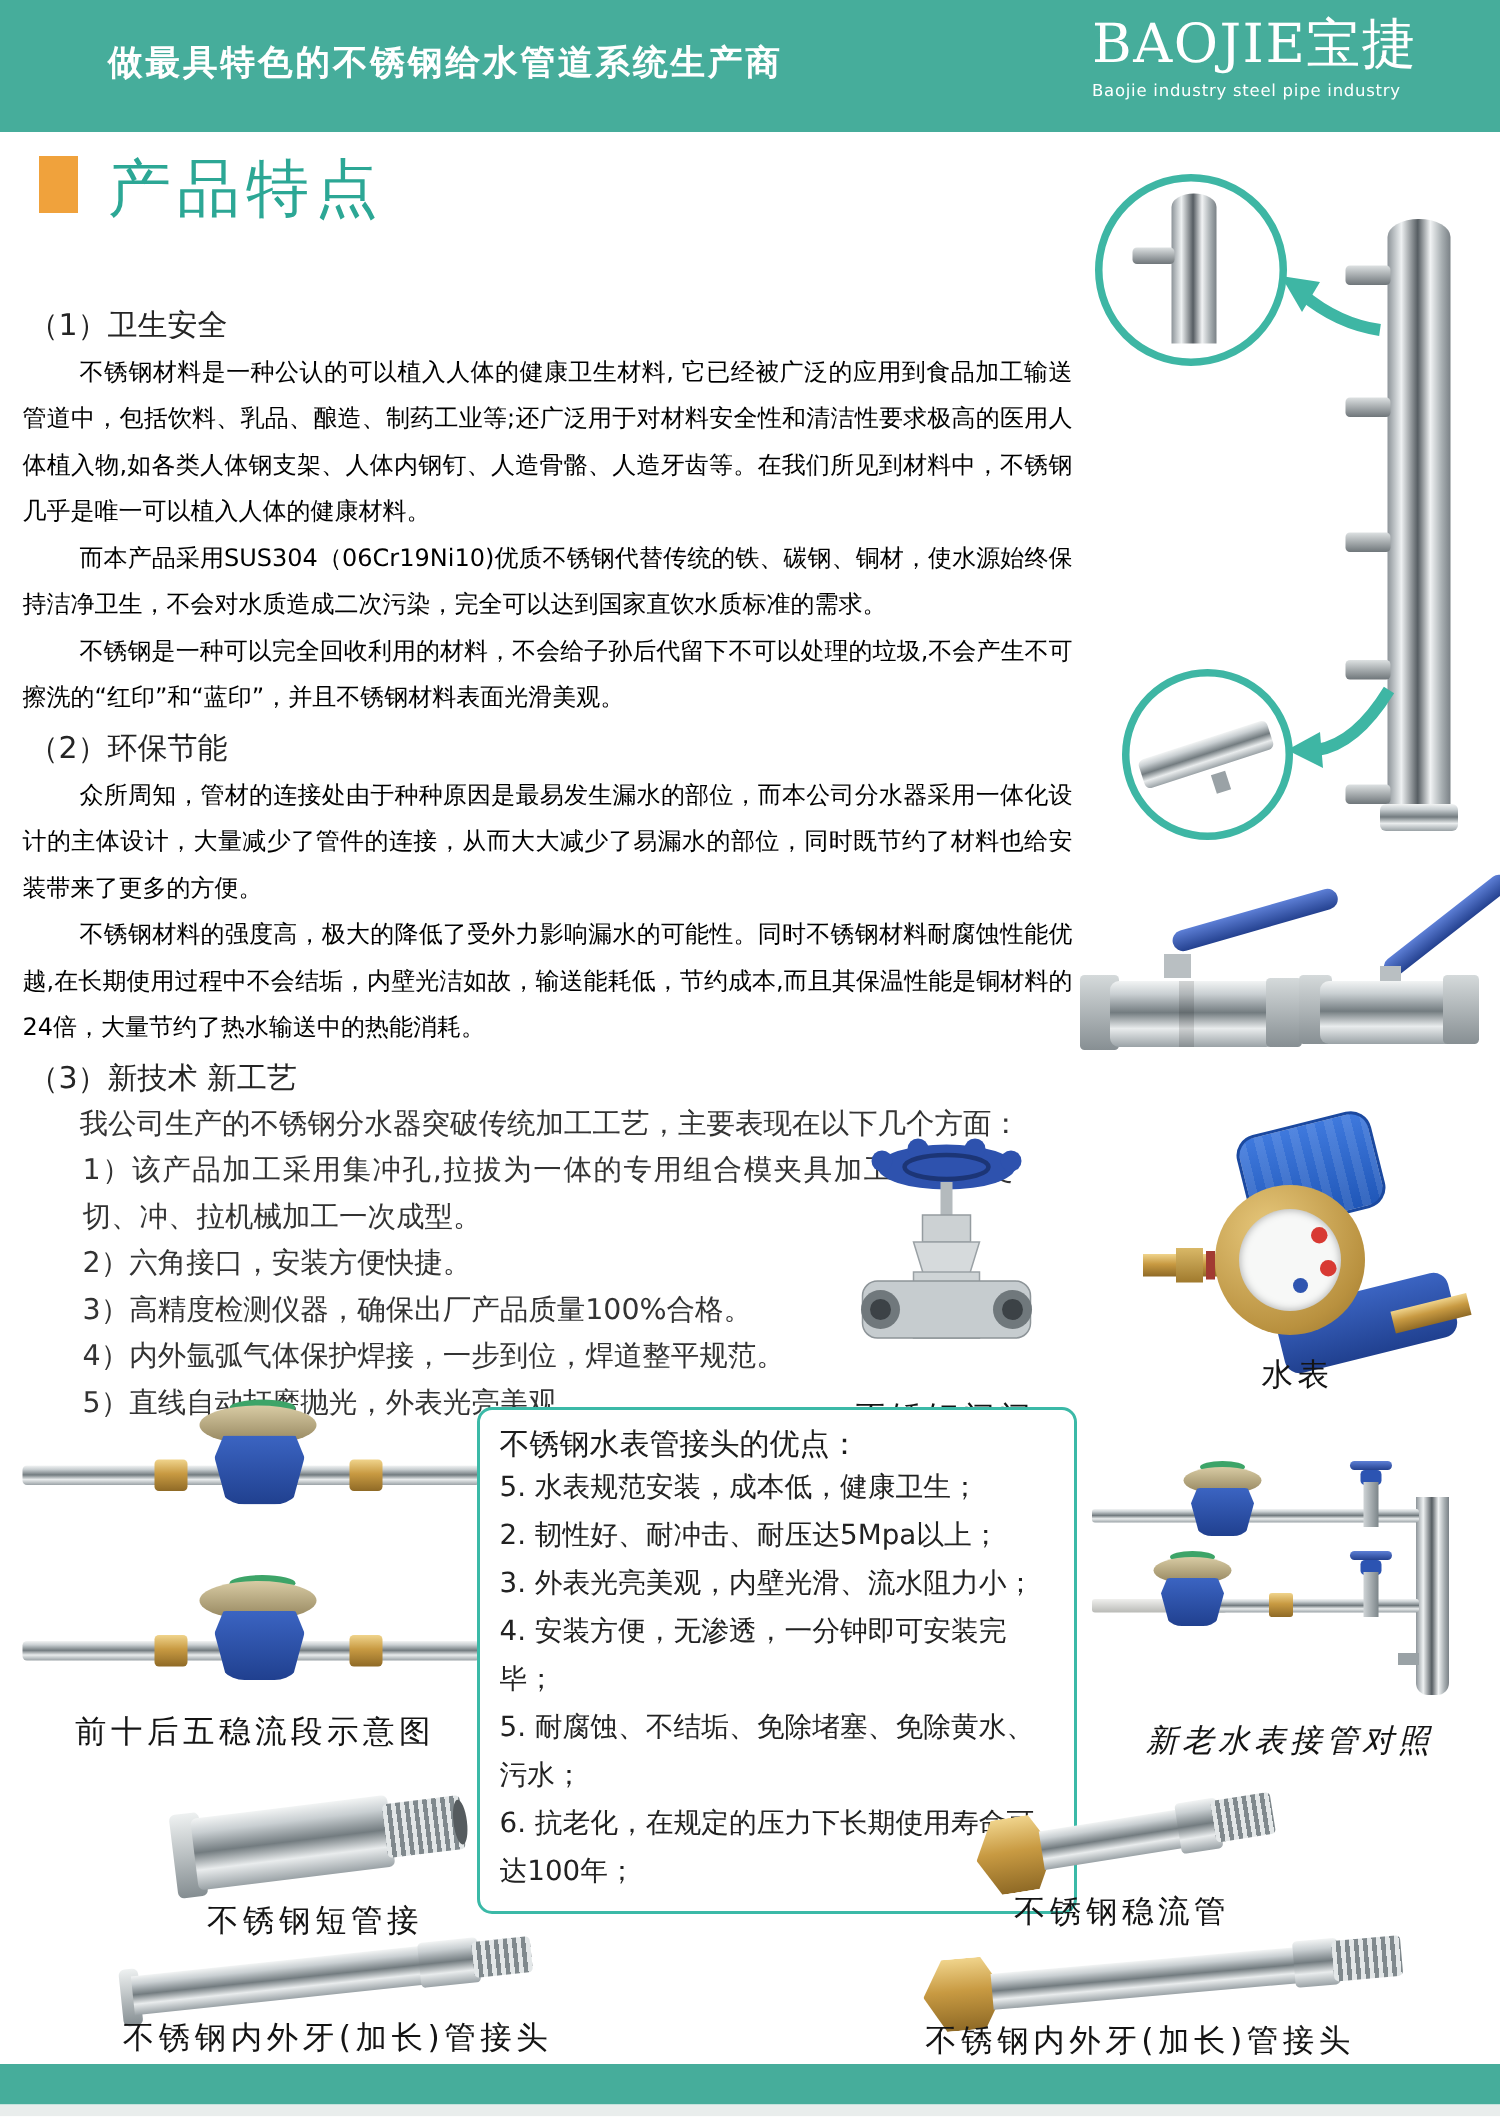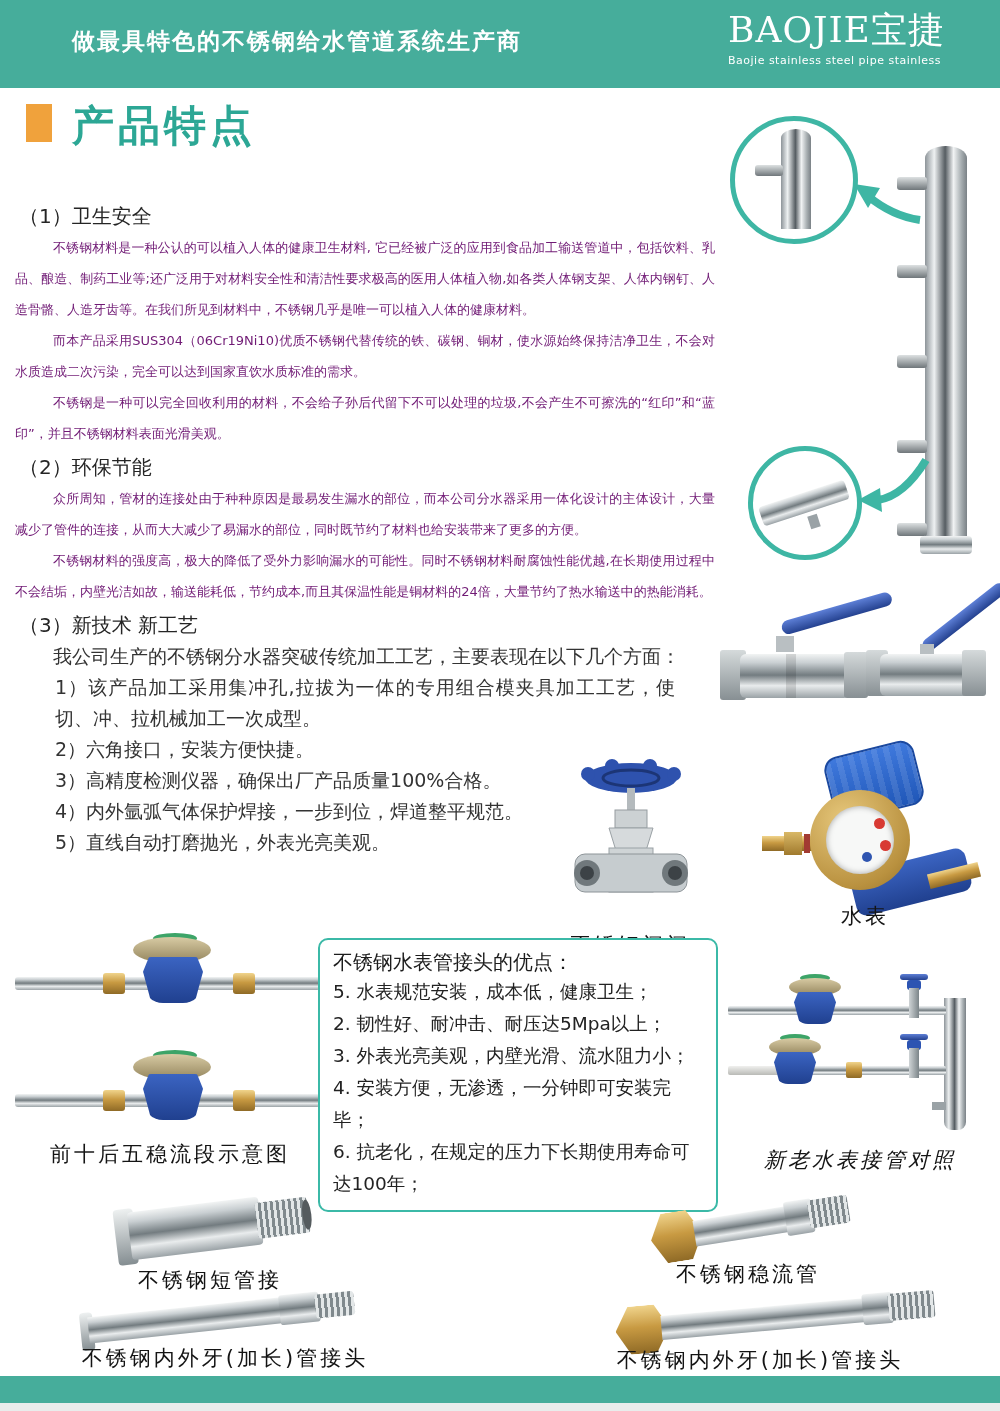--- a/index.html
+++ b/index.html
@@ -6,25 +6,25 @@
   .page{position:relative;width:1000px;height:1411px;background:#ffffff;overflow:hidden;
         font-family:"DejaVu Sans","Liberation Sans",sans-serif;color:#333;}
   
   .header{position:absolute;left:0;top:0;width:1000px;height:88px;background:#46ad9b;}
   .tagline{position:absolute;left:72px;top:26px;font-size:23px;font-weight:bold;color:#ffffff;letter-spacing:2px;}
   .logo{position:absolute;right:22px;top:8px;width:250px;text-align:left;color:#fff;}
   .logo-text{font-family:"DejaVu Serif","Liberation Serif",serif;font-size:36px;line-height:44px;color:#ffffff;letter-spacing:1px;}
   .logo-sub{font-size:11px;color:#ffffff;letter-spacing:.5px;margin-top:2px;}
   
   .bullet{position:absolute;left:26px;top:104px;width:26px;height:38px;background:#f0a23c;}
-  .page-title{position:absolute;left:72px;top:98px;font-size:42px;font-weight:bold;color:#2ca795;letter-spacing:4px;}
+  .page-title{position:absolute;left:72px;top:98px;font-size:42px;font-weight:normal;color:#2ca795;letter-spacing:4px;}
   
   .text-col{position:absolute;left:15px;top:156px;width:700px;margin-top:42px;}
   .sec-heading{font-size:20px;line-height:30px;margin:3px 0 1px 4px;color:#252525;}
-  .para{font-size:13px;line-height:31px;margin:0;text-indent:38px;text-align:justify;color:#701a75;}
+  .para{font-size:16px;line-height:31px;margin:0;text-indent:38px;text-align:justify;color:#000000;}
   .intro{font-size:19px;line-height:31px;margin:0;text-indent:38px;color:#333;}
   .item{font-size:19px;line-height:31px;margin:0 0 0 40px;text-align:justify;color:#333;}
   
   .caption{position:absolute;font-size:21px;color:#141414;letter-spacing:3px;text-align:center;}
   
   .steel-h{background:linear-gradient(180deg,#f2f4f4 0%,#c9cfd2 20%,#737c80 48%,#e9eced 72%,#9aa2a6 100%);}
   .steel-v{background:linear-gradient(90deg,#8d9499 0%,#eef1f2 22%,#565d62 48%,#f1f3f4 68%,#a8afb2 86%,#7a8186 100%);}
   .brass{background:linear-gradient(180deg,#f0d48c,#c89a42 45%,#8f6a26);}
   .thread{background:repeating-linear-gradient(90deg,#e3e7e8 0px,#e3e7e8 3px,#80898d 3px,#80898d 6px);border-radius:3px;}
   .bluebody{background:linear-gradient(180deg,#3b64c2,#20408f);}
@@ -92,21 +92,21 @@
 </style>
 </head>
 <body>
 
 <div class="page">
 
   <div class="header">
     <div class="tagline">做最具特色的不锈钢给水管道系统生产商</div>
     <div class="logo">
       <div class="logo-text">BAOJIE宝捷</div>
-      <div class="logo-sub">Baojie stainless steel pipe stainless</div>
+      <div class="logo-sub">Baojie industry steel pipe industry</div>
     </div>
   </div>
 
   <div class="bullet"></div>
   <div class="page-title">产品特点</div>
 
   <div class="text-col">
     <p class="sec-heading">（1）卫生安全</p>
     <p class="para">不锈钢材料是一种公认的可以植入人体的健康卫生材料, 它已经被广泛的应用到食品加工输送管道中，包括饮料、乳品、酿造、制药工业等;还广泛用于对材料安全性和清洁性要求极高的医用人体植入物,如各类人体钢支架、人体内钢钉、人造骨骼、人造牙齿等。在我们所见到材料中，不锈钢几乎是唯一可以植入人体的健康材料。</p>
     <p class="para">而本产品采用SUS304（06Cr19Ni10)优质不锈钢代替传统的铁、碳钢、铜材，使水源始终保持洁净卫生，不会对水质造成二次污染，完全可以达到国家直饮水质标准的需求。</p>
@@ -214,20 +214,21 @@
     <div class="abs a-body bluebody"></div>
   </div>
   <div class="caption" style="left:25px;top:1140px;width:290px;">前十后五稳流段示意图</div>
 
   <div class="advbox">
     <p class="advbox-title">不锈钢水表管接头的优点：</p>
     <p class="advbox-item">5. 水表规范安装，成本低，健康卫生；</p>
     <p class="advbox-item">2. 韧性好、耐冲击、耐压达5Mpa以上；</p>
     <p class="advbox-item">3. 外表光亮美观，内壁光滑、流水阻力小；</p>
     <p class="advbox-item">4. 安装方便，无渗透，一分钟即可安装完毕；</p>
+    <p class="advbox-item">5. 耐腐蚀、不结垢、免除堵塞、免除黄水、污水；</p>
     <p class="advbox-item">6. 抗老化，在规定的压力下长期使用寿命可达100年；</p>
   </div>
 
   <div class="compare">
     <div class="abs c-vpipe steel-v"></div>
     <div class="abs" style="left:204px;top:162px;width:14px;height:8px;background:#9aa2a6;"></div>
     <div class="abs c-pipe steel-h" style="left:0;top:66px;width:218px;"></div>
     <div class="abs c-green" style="left:72px;top:34px;"></div>
     <div class="abs c-cap" style="left:61px;top:38px;"></div>
     <div class="abs c-body bluebody" style="left:66px;top:52px;"></div>

